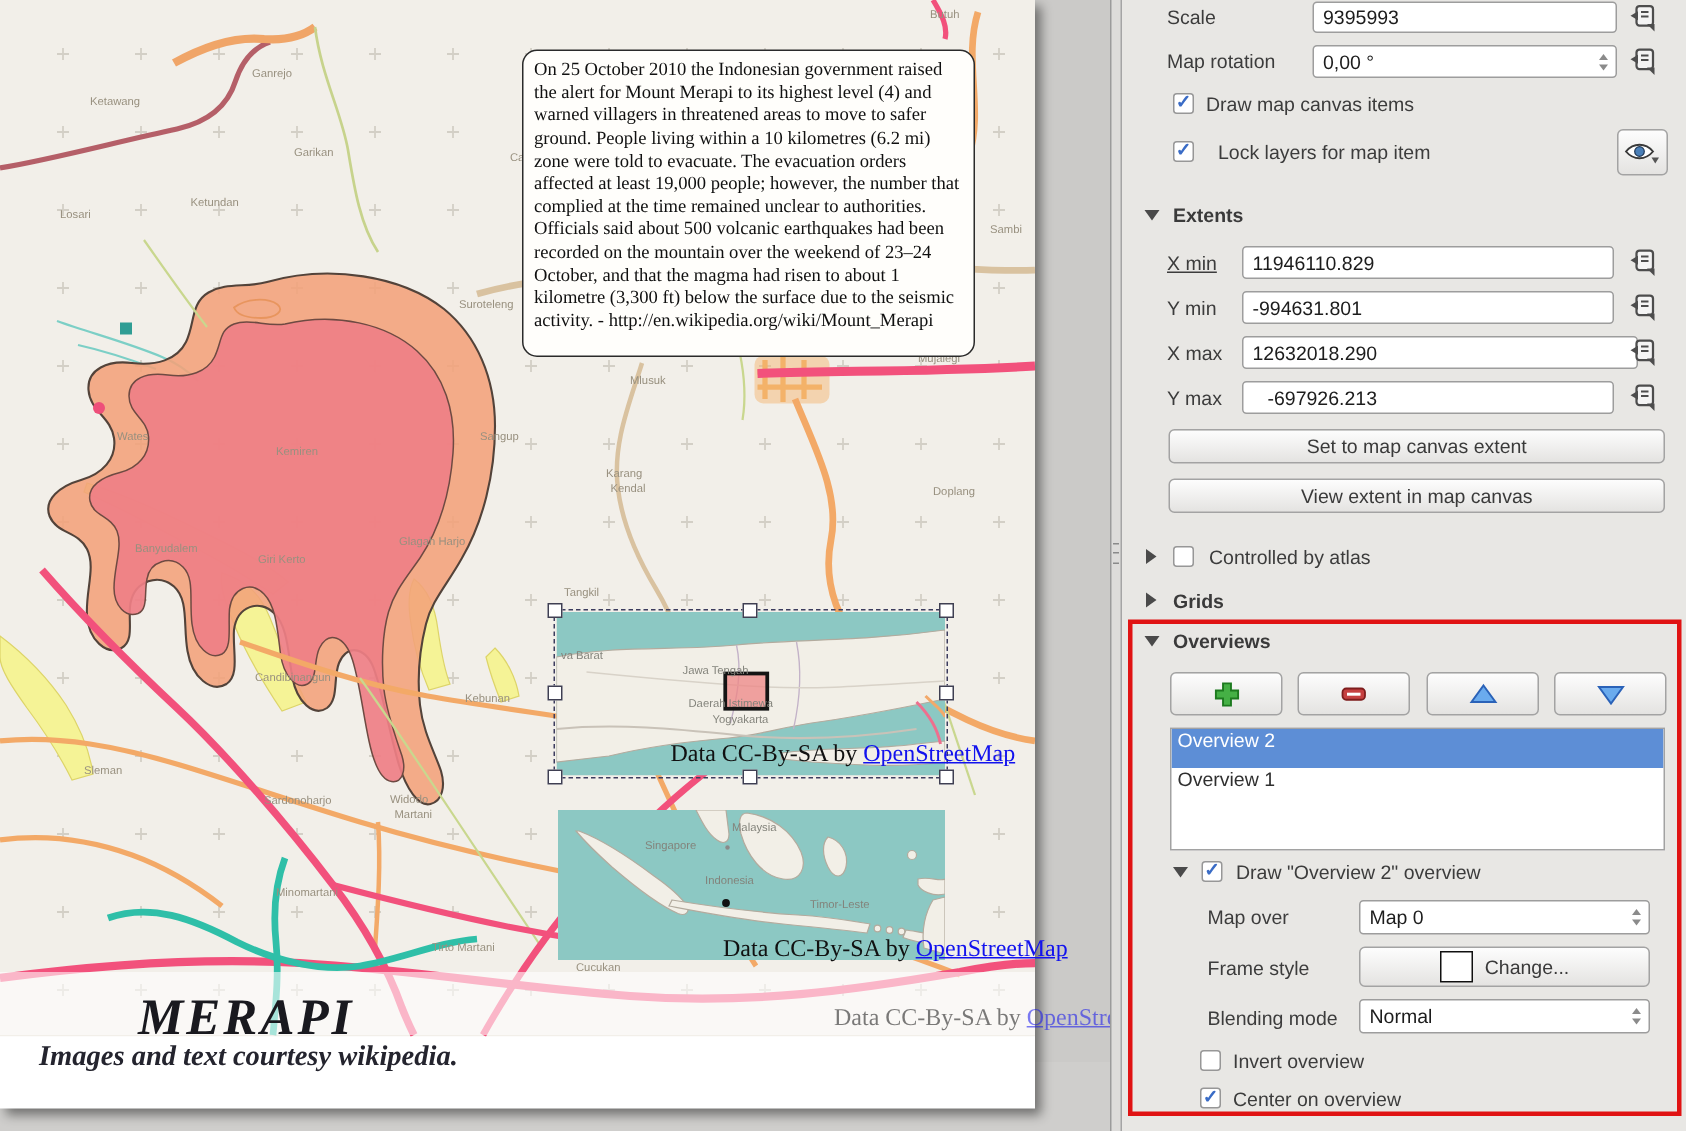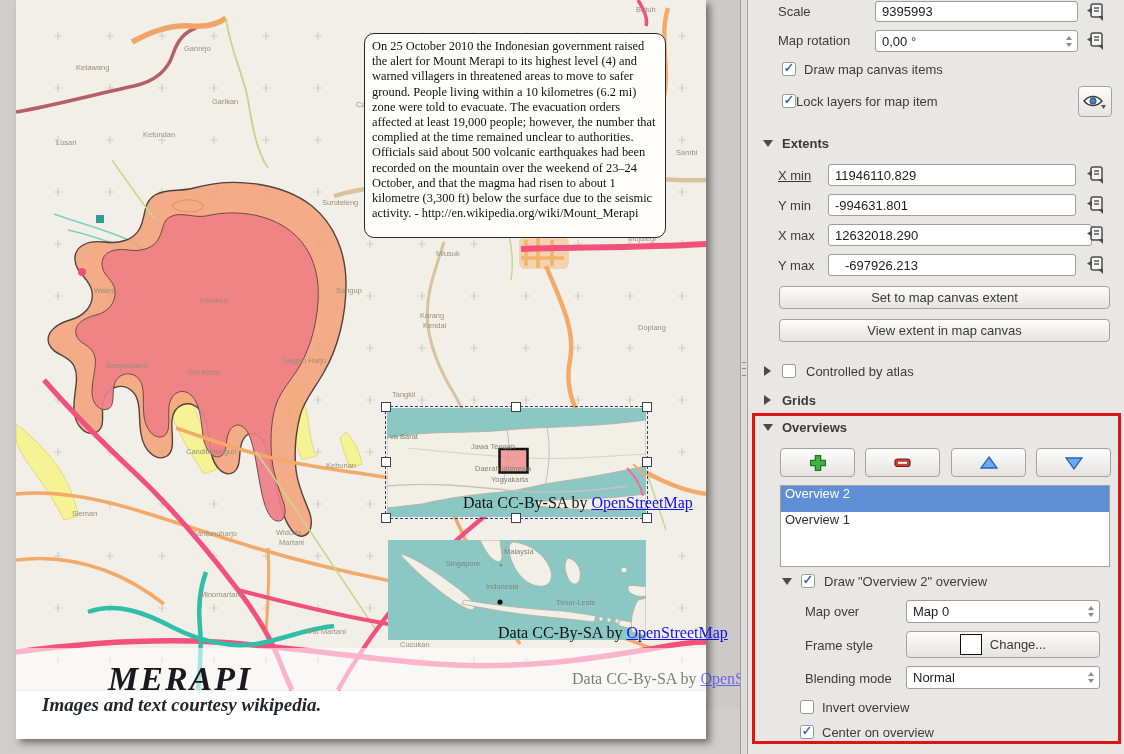--- a/index.html
+++ b/index.html
@@ -1,20 +1,20 @@
 <!DOCTYPE html>
 <html lang="en"><head>
 <meta charset="utf-8">
 <style>
   html,body{margin:0;padding:0;}
   body{width:1124px;height:754px;overflow:hidden;position:relative;
        font-family:"Liberation Sans",sans-serif;background:#cfcecc;}
 
   
-  .composer{position:absolute;left:16px;top:0;width:740px;height:708px;background:#cbcac8;}
+  .composer{position:absolute;left:0;top:0;width:740px;height:708px;background:#cbcac8;}
   .page{position:absolute;left:0;top:0;width:690px;height:739px;background:#ffffff;
         box-shadow:4px 4px 7px rgba(0,0,0,.45);}
   .mapsvg{position:absolute;left:0;top:0;}
   .map-label-layer text{font-family:"Liberation Sans",sans-serif;font-size:7.5px;fill:#98907f;}
 
   .fade-band{position:absolute;left:0;top:648px;width:690px;height:42px;background:rgba(255,255,255,.58);}
 
   .note-box{position:absolute;left:348px;top:33px;width:302px;height:205px;background:#fffefb;
             border:1px solid #2a2a2a;border-radius:10px;box-sizing:border-box;padding:5px 7px;
             font-family:"Liberation Serif",serif;font-size:12.4px;line-height:15.2px;color:#101010;}
@@ -281,21 +281,21 @@
 </span>
 
   <span class="abs cb" style="left:34px;top:62px;">
       <span class="t">✓</span>
     </span>
   <div class="abs lbl" style="left:56px;top:62px;">Draw map canvas items</div>
 
   <span class="abs cb" style="left:34px;top:94px;">
       <span class="t">✓</span>
     </span>
-  <div class="abs lbl" style="left:48px;top:94px;">Lock layers for map item</div>
+  <div class="abs lbl" style="left:64px;top:94px;">Lock layers for map item</div>
   <div class="abs btn" style="left:330px;top:86px;width:34px;height:31px;">
     <svg width="24" height="17" viewBox="0 0 24 17">
       <path d="M1,8 C6,2 14,2 19,8 C14,14 6,14 1,8 Z" fill="#fff" stroke="#3a3a3a" stroke-width="1.3"></path>
       <circle cx="10" cy="8" r="3.2" fill="#4a7fb8" stroke="#233a58" stroke-width="0.8"></circle>
       <path d="M18,12 L23,12 L20.5,16 Z" fill="#555"></path>
     </svg>
   </div>
 
   <span class="abs tri-down" style="left:15px;top:140px;"></span>
   <div class="abs hdr" style="left:34px;top:136px;">Extents</div>

